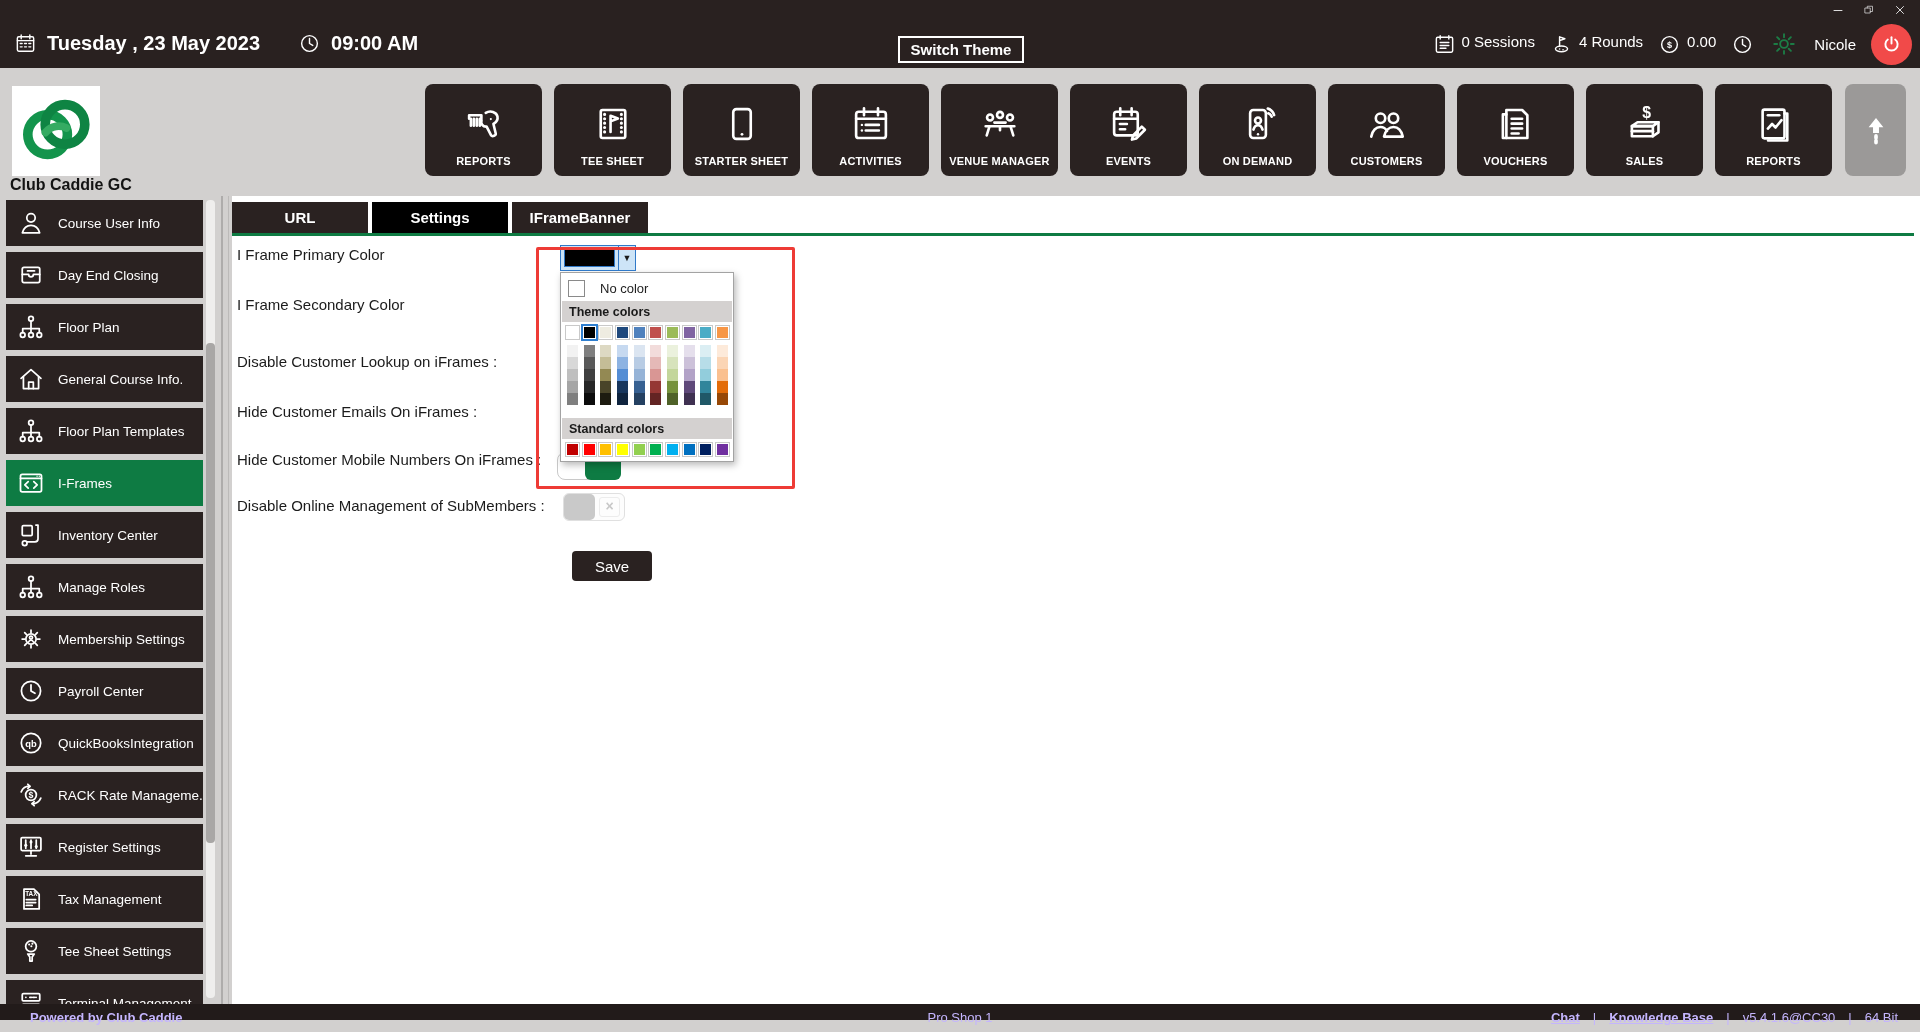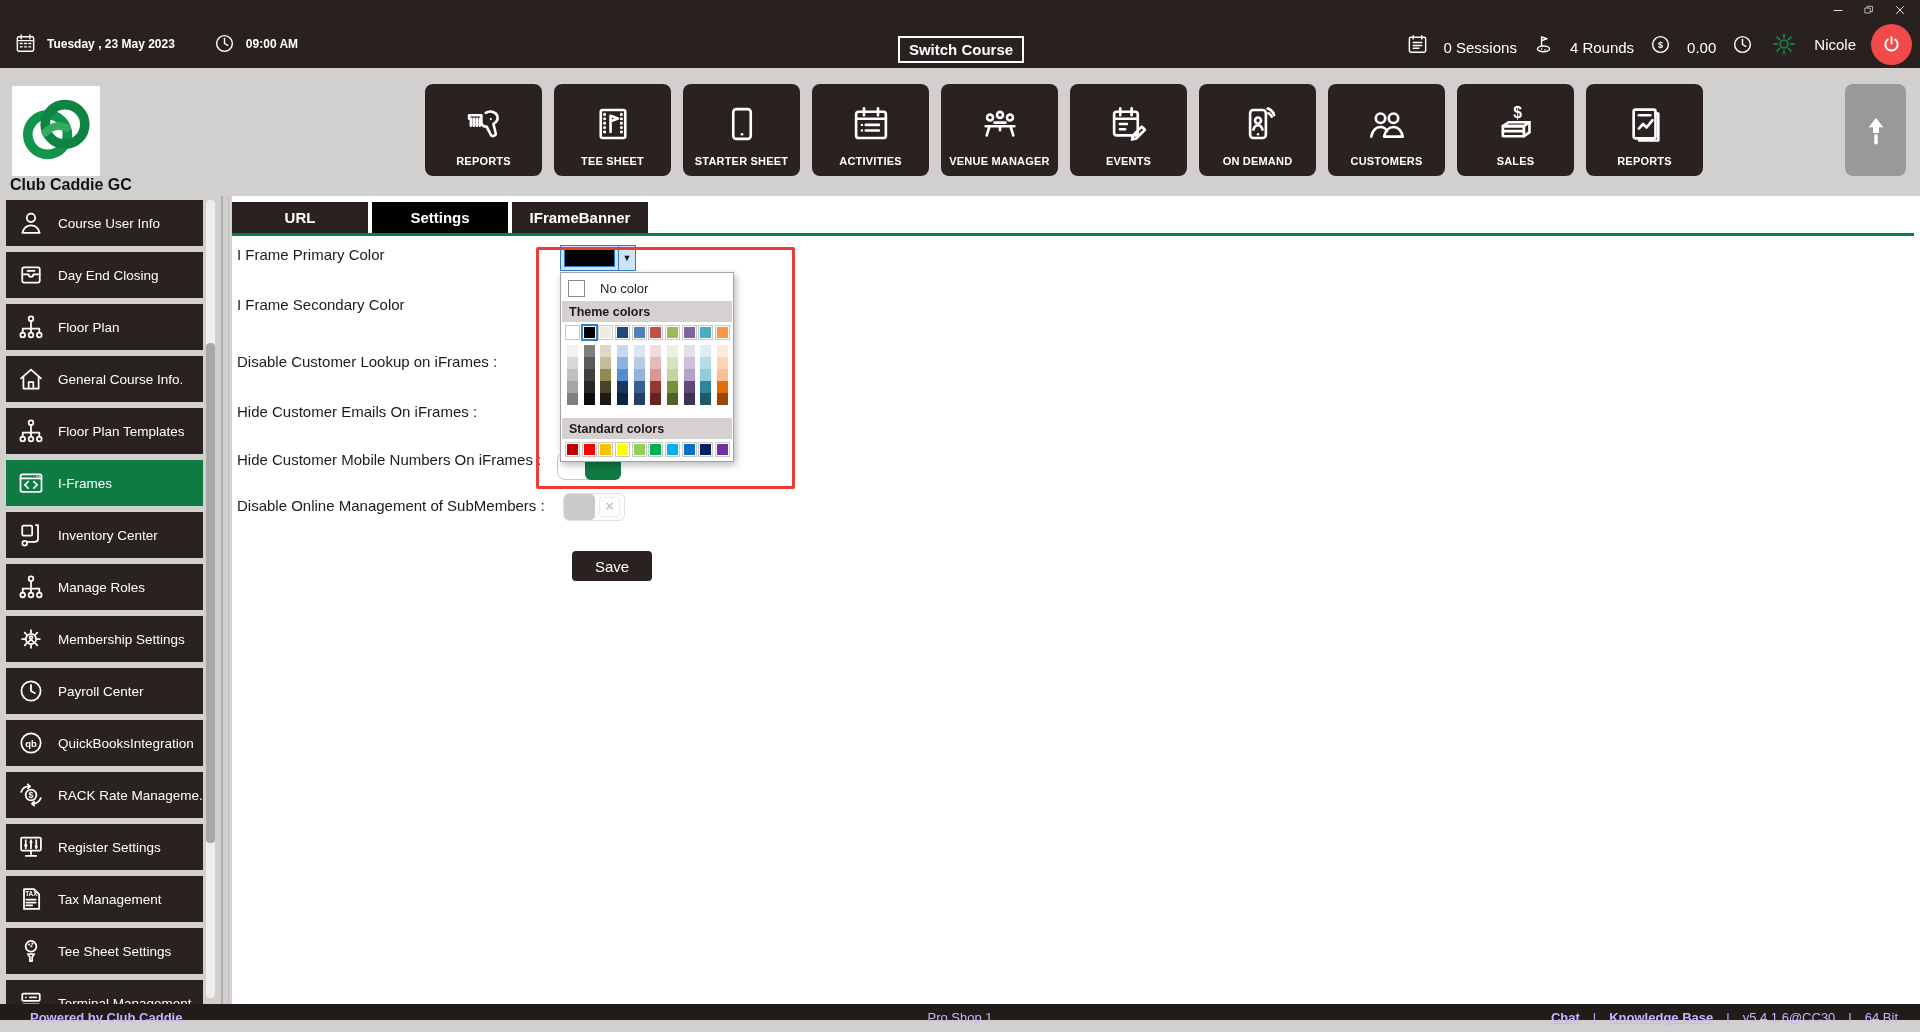--- a/index.html
+++ b/index.html
@@ -3,28 +3,28 @@
 <meta charset="utf-8">
 <style>
   html,body{margin:0;padding:0}
   body{width:1920px;height:1032px;position:relative;overflow:hidden;
        font-family:"Liberation Sans",sans-serif;background:#d2d0cf;cursor:default}
   svg{display:block}
 
   
   .topbar{position:absolute;left:0;top:0;width:1920px;height:68px;background:#292120;color:#fff}
   .tb-left{position:absolute;left:14px;top:32px;display:flex;align-items:center;gap:10px;
-           font-weight:bold;font-size:12px}
+           font-weight:bold;font-size:20px}
   .tb-ic svg{width:23px;height:23px}
   .tb-gap{width:18px}
   .switch-btn{position:absolute;left:898px;top:36px;width:126px;height:27px;background:transparent;
               border:2px solid #fff;color:#fff;display:flex;align-items:center;justify-content:center;
               font-weight:bold;font-size:15px;box-sizing:border-box;cursor:pointer}
   .tb-right{position:absolute;right:8px;top:22px;height:44px;display:flex;align-items:center;gap:15px;font-size:15px}
-  .tb-item{display:flex;align-items:flex-end;gap:15px}
+  .tb-item{display:flex;align-items:flex-start;gap:6px}
   .gear-ic{color:#1c7c45}
   .gear-ic svg{width:30px;height:30px}
   .power-btn{width:41px;height:41px;border-radius:50%;background:#f14a49;border:none;display:flex;
              align-items:center;justify-content:center;color:#fff;cursor:pointer}
   .power-btn svg{width:21px;height:21px}
   .winctl{position:absolute;right:14px;top:4px;display:flex;gap:19px;color:#dcdcdc;align-items:center}
   .winctl span{cursor:pointer}
   .winctl svg{width:12px;height:12px}
 
   
@@ -131,21 +131,21 @@
     <span>Tuesday ,  23 May 2023</span>
     <span class="tb-gap"></span>
     <span class="tb-ic">
         <svg viewBox="0 0 24 24" fill="none" stroke="currentColor" stroke-width="1.5" stroke-linecap="round" stroke-linejoin="round">
           <circle cx="12" cy="12" r="8.2"></circle>
           <path d="M12 6.8V12l3.4 2"></path>
         </svg>
       </span>
     <span>09:00 AM</span>
   </div>
-  <button class="switch-btn">Switch Course</button>
+  <button class="switch-btn">Switch Theme</button>
   <div class="tb-right">
     <span class="tb-item">
       <span class="tb-ic">
           <svg viewBox="0 0 24 24" fill="none" stroke="currentColor" stroke-width="1.5" stroke-linecap="round" stroke-linejoin="round">
             <rect x="3.5" y="4.5" width="17" height="15.5" rx="1.5"></rect>
             <path d="M7.5 2.8v3.4M16.5 2.8v3.4"></path>
             <path d="M7.5 10h9M7.5 13h9M7.5 16h6"></path>
           </svg>
         </span>
       <span>0 Sessions</span>
@@ -302,20 +302,30 @@
       <div class="tbtn">
         <span class="ticon">
           <svg viewBox="0 0 24 24" fill="none" stroke="currentColor" stroke-width="1.5" stroke-linecap="round" stroke-linejoin="round">
             <circle cx="8.3" cy="8.7" r="2.7"></circle>
             <circle cx="15.7" cy="8.7" r="2.7"></circle>
             <path d="M3 19.2c.8-3.7 3-5.5 5.3-5.5 1.5 0 2.9.8 3.7 2.3"></path>
             <path d="M10.3 19.2c.8-3.7 3.1-5.5 5.4-5.5s4.5 1.8 5.3 5.5z"></path>
           </svg>
         </span>
         <span class="tlabel">CUSTOMERS</span>
+      </div>
+      <div class="tbtn">
+        <span class="ticon">
+          <svg viewBox="0 0 24 24" fill="none" stroke="currentColor" stroke-width="1.5" stroke-linecap="round" stroke-linejoin="round">
+            <path d="M6.5 4h9l3 3v13h-12z"></path>
+            <path d="M6.5 6.5h-2V20h2"></path>
+            <path d="M9.5 9h6M9.5 11.8h6M9.5 14.6h6M9.5 17.4h4"></path>
+          </svg>
+        </span>
+        <span class="tlabel">VOUCHERS</span>
       </div>
       <div class="tbtn">
         <span class="ticon">
           <svg viewBox="0 0 24 24" fill="none" stroke="currentColor" stroke-width="1.5" stroke-linecap="round" stroke-linejoin="round">
             <text x="13" y="8.4" text-anchor="middle" font-size="9" font-weight="bold" fill="currentColor" stroke="none">$</text>
             <path d="M4.5 13.2l3.2-2.2h12l-3.2 2.2z"></path>
             <path d="M4.5 13.2h12v5.8h-12z"></path>
             <path d="M16.5 19l3.2-2.2v-5.8"></path>
             <path d="M4.5 16.1h12"></path>
           </svg>

